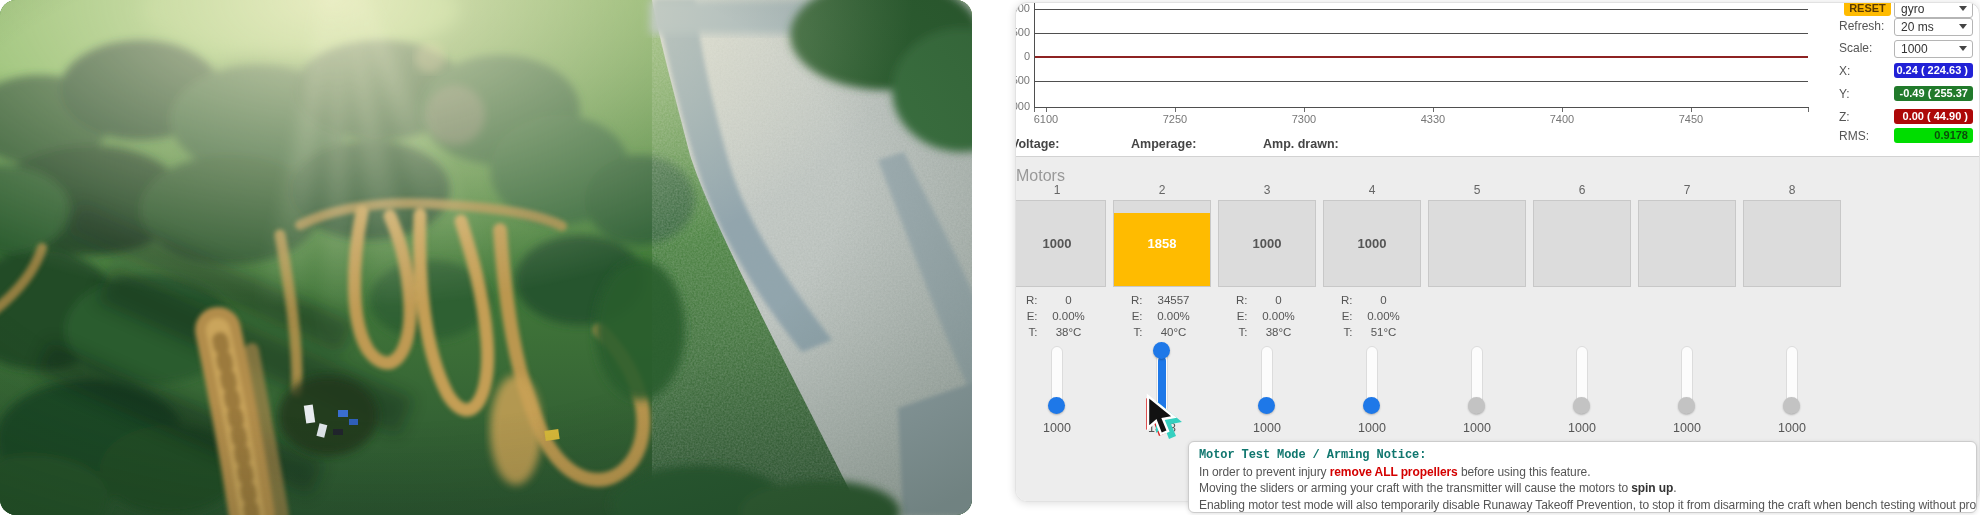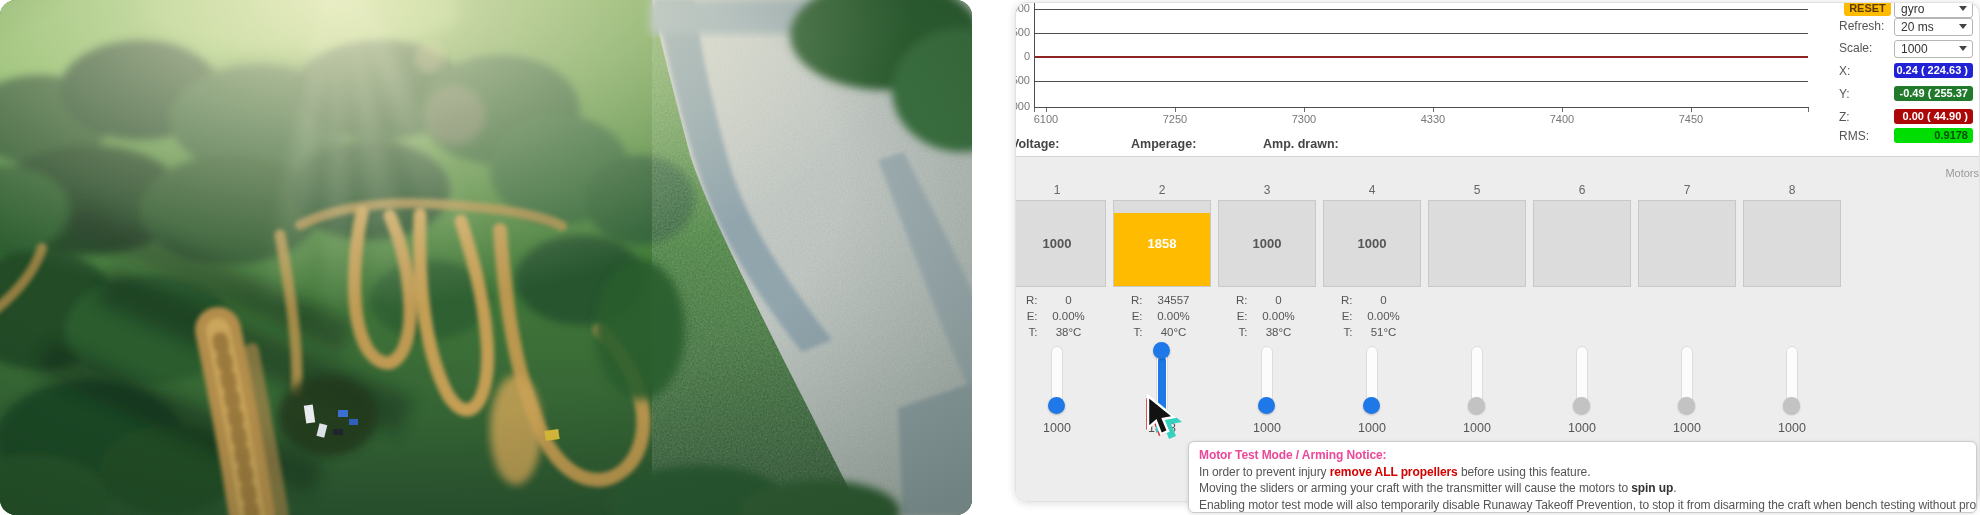--- a/index.html
+++ b/index.html
@@ -49,22 +49,22 @@
 
   
   .battery{position:absolute;left:0;top:131px;width:812px;height:21px;font-size:12.5px;}
   .battery b{color:#444;}
   .battery span.v{color:#666;margin-top:28px;}
   .bat{position:absolute;top:3px;white-space:nowrap;}
 
   
   .motors{position:absolute;left:0;top:153px;right:0;bottom:0;background:#ededed;
           border-top:1px solid #d2d2d2;}
-  .motors-title{position:absolute;top:10px;left:0;right:0;text-align:right;
-          font-size:11px;color:#999;}
+  .motors-title{position:absolute;top:10px;left:0;right:0;text-align:left;
+          font-size:16px;color:#999;}
   .mgrid{position:absolute;left:-8px;top:26px;display:flex;gap:7px;}
   .mcol{width:98px;display:flex;flex-direction:column;align-items:center;}
   .mnum{height:14px;margin-bottom:3px;font-size:12px;color:#666;text-align:center;}
   .motor-box{position:relative;width:96px;height:85px;background:#dcdcdc;
           border:1px solid #c8c8c8;overflow:hidden;}
   .box-fill{position:absolute;left:0;right:0;bottom:0;height:0;background:var(--accent-amber,#ffbb00);}
   .box-val{position:absolute;left:0;right:0;top:0;bottom:0;display:flex;align-items:center;
           justify-content:center;font-size:13px;font-weight:bold;color:#555;}
   .motor-box.active .box-val{color:#fff;}
   .stats{margin-top:5px;height:48px;font-size:11.5px;color:#555;line-height:16px;}
@@ -82,21 +82,21 @@
   .knob.off{background:#c3c3c3;}
   .sval{margin-top:9px;font-size:12.5px;color:#555;text-align:center;}
   .sval.master{font-weight:bold;color:#333;}
   .ghost{visibility:hidden;}
 
   
   .notice{position:absolute;left:1188px;top:441px;width:789px;height:72px;background:#fff;
           border:1px solid #ccc;border-radius:6px;box-shadow:0 1px 4px rgba(0,0,0,.12);
           padding:5px 10px;box-sizing:border-box;font-size:12px;line-height:16.5px;color:#555;
           white-space:nowrap;overflow:hidden;z-index:10;letter-spacing:-0.1px;}
-  .notice .t{font-weight:bold;color:#ec4899;}
+  .notice .t{font-weight:bold;color:#0f766e;font-family:Liberation Mono, monospace;}
   .notice .b{font-weight:bold;color:#333;}
   .notice .r{font-weight:bold;color:var(--notice-red,#d40000);}
 
   
   .cursor{position:absolute;left:1146px;top:390px;z-index:30;}
 </style>
 </head>
 <body>
 
 <div class="photo">

